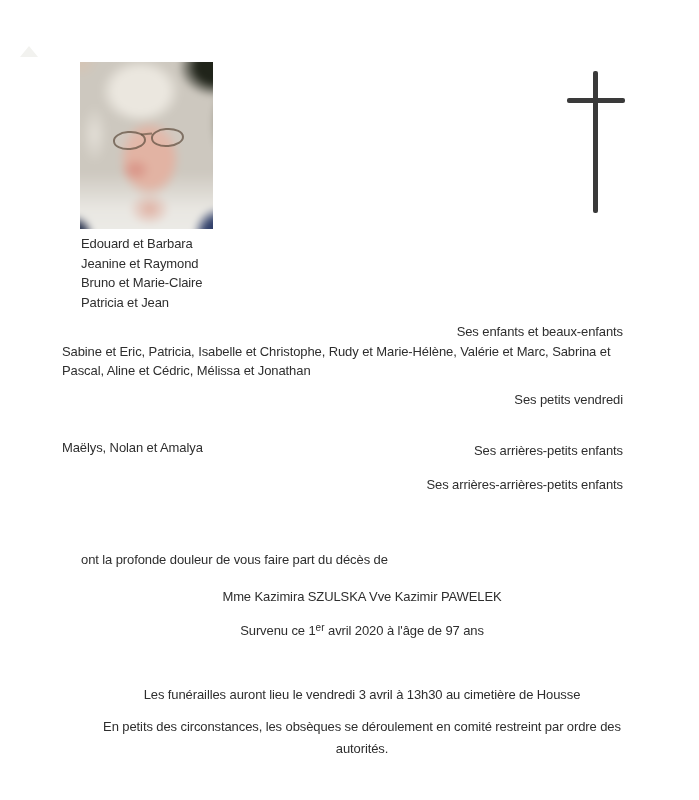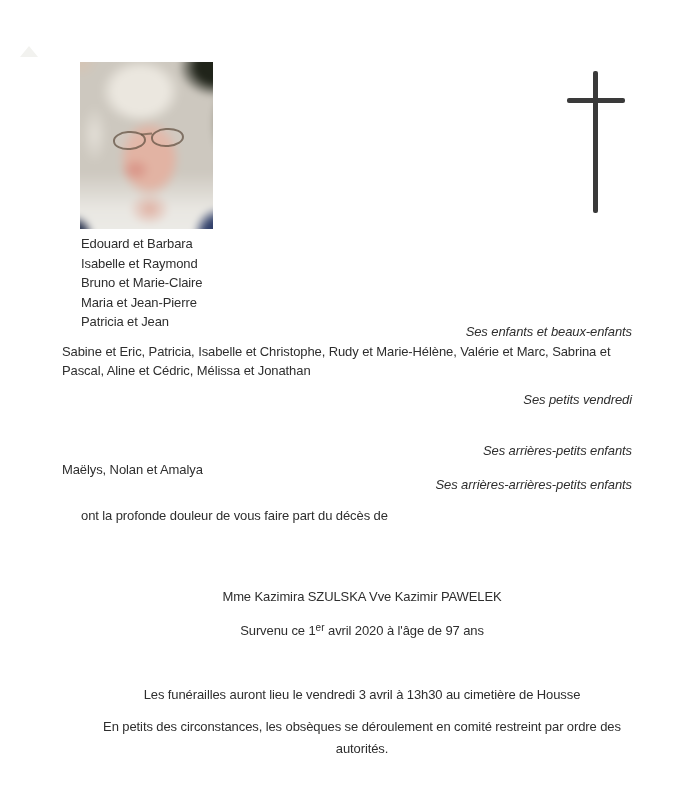--- a/index.html
+++ b/index.html
@@ -53,24 +53,24 @@
   .glasses-bridge{
     position:absolute;left:61px;top:71px;width:11px;height:2px;
     background:rgba(92,76,60,.6);transform:rotate(-5deg);
   }
   
   .cross{position:absolute;left:567px;top:71px;width:58px;height:142px;}
   .cross .v{position:absolute;left:26px;top:0;width:5px;height:142px;background:var(--cross,#3a3a3a);border-radius:2px;}
   .cross .h{position:absolute;left:0;top:27px;width:58px;height:5px;background:var(--cross,#3a3a3a);border-radius:2px;}
   
   .couples{position:absolute;left:81px;top:234px;line-height:19.5px;white-space:nowrap;}
-  .rlabel{position:absolute;right:67px;text-align:center;white-space:nowrap;line-height:15px;font-style:italic;}
+  .rlabel{position:absolute;right:76px;text-align:center;white-space:nowrap;line-height:15px;}
   .para{position:absolute;left:62px;line-height:19px;white-space:nowrap;}
   .pline{display:block;}
-  .intro{position:absolute;left:81px;top:508px;white-space:nowrap;text-align:right;}
+  .intro{position:absolute;left:81px;top:552px;white-space:nowrap;text-align:right;}
   .center{position:absolute;left:25px;right:0;text-align:center;white-space:nowrap;}
   .notice{line-height:22px;white-space:normal;}
   .notice .pline{white-space:nowrap;}
   sup{font-size:10px;letter-spacing:0;position:relative;top:1px;}
 </style>
 </head>
 <body>
 
 <div class="page">
 
@@ -83,38 +83,37 @@
     <div class="glasses-bridge"></div>
   </div>
 
   <div class="cross">
     <div class="v"></div>
     <div class="h"></div>
   </div>
 
   <div class="couples">
     <div class="pline">Edouard et Barbara</div>
-    <div class="pline">Isabelle et Raymond</div>
+    <div class="pline">Jeanine et Raymond</div>
     <div class="pline">Bruno et Marie-Claire</div>
-    <div class="pline">Maria et Jean-Pierre</div>
     <div class="pline">Patricia et Jean</div>
   </div>
 
   <div class="rlabel" style="top:324px">Ses enfants et beaux-enfants</div>
   <div class="para" style="top:342px">
     <span class="pline">Sabine et Eric, Patricia, Isabelle et Christophe, Rudy et Marie-Hélène, Valérie et Marc, Sabrina et</span>
     <span class="pline">Pascal, Aline et Cédric, Mélissa et Jonathan</span>
   </div>
 
   <div class="rlabel" style="top:392px">Ses petits vendredi</div>
   <div class="para" style="top:409px">
   </div>
 
   <div class="rlabel" style="top:443px">Ses arrières-petits enfants</div>
-  <div class="para" style="top:460px">
+  <div class="para" style="top:438px">
     <span class="pline">Maëlys, Nolan et Amalya</span>
   </div>
 
   <div class="rlabel" style="top:477px">Ses arrières-arrières-petits enfants</div>
 
   <div class="intro">ont la profonde douleur de vous faire part du décès de</div>
 
   <div class="center" style="top:589px">Mme Kazimira SZULSKA Vve Kazimir PAWELEK</div>
 
   <div class="center" style="top:621px">

